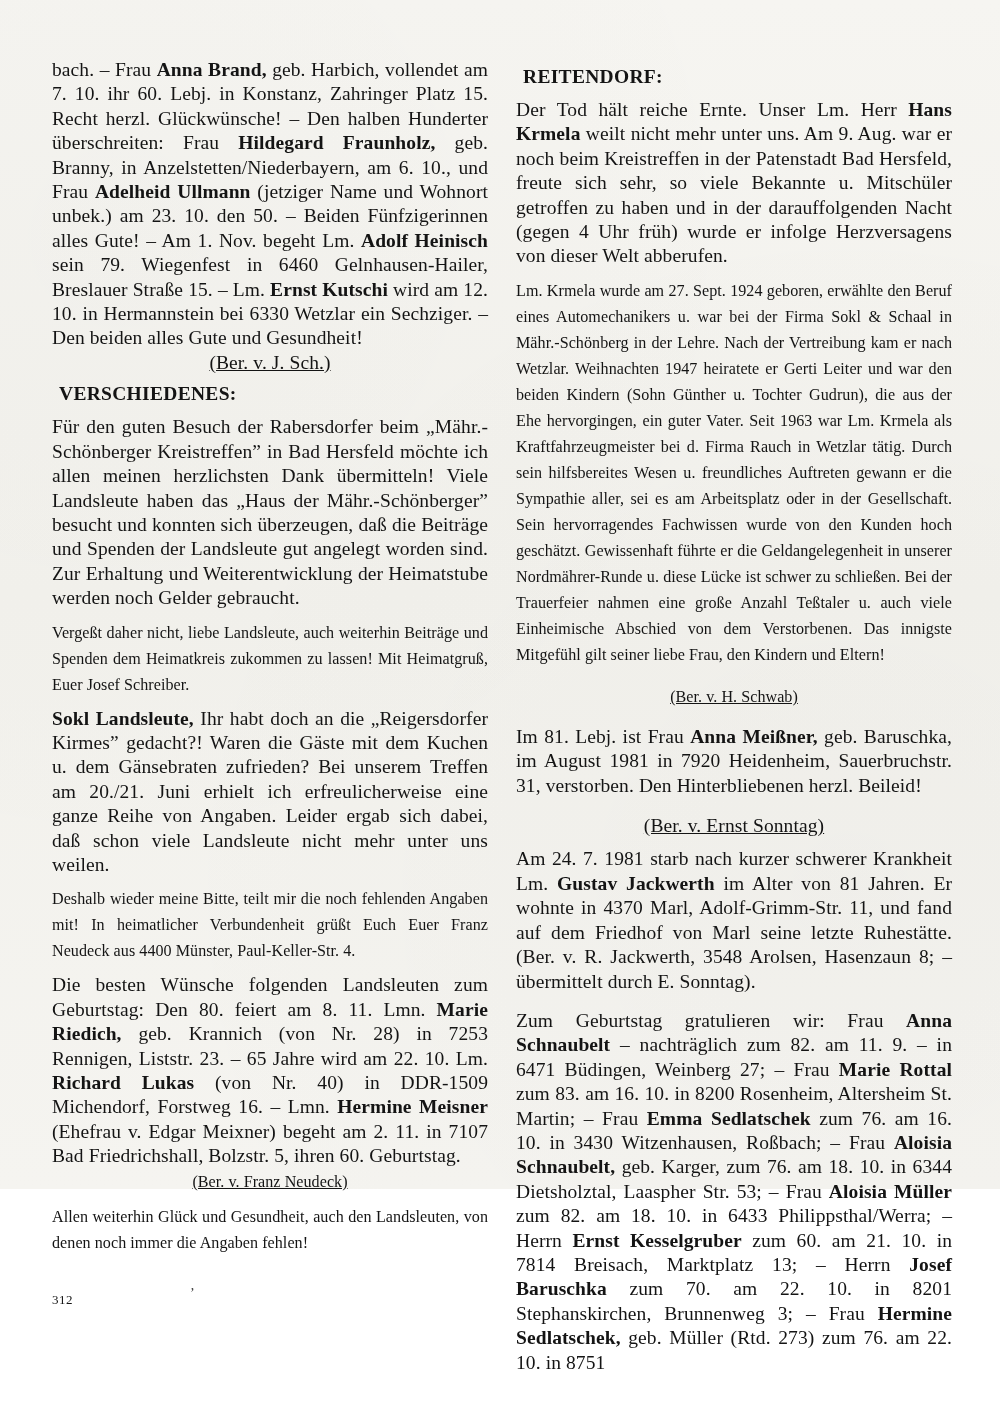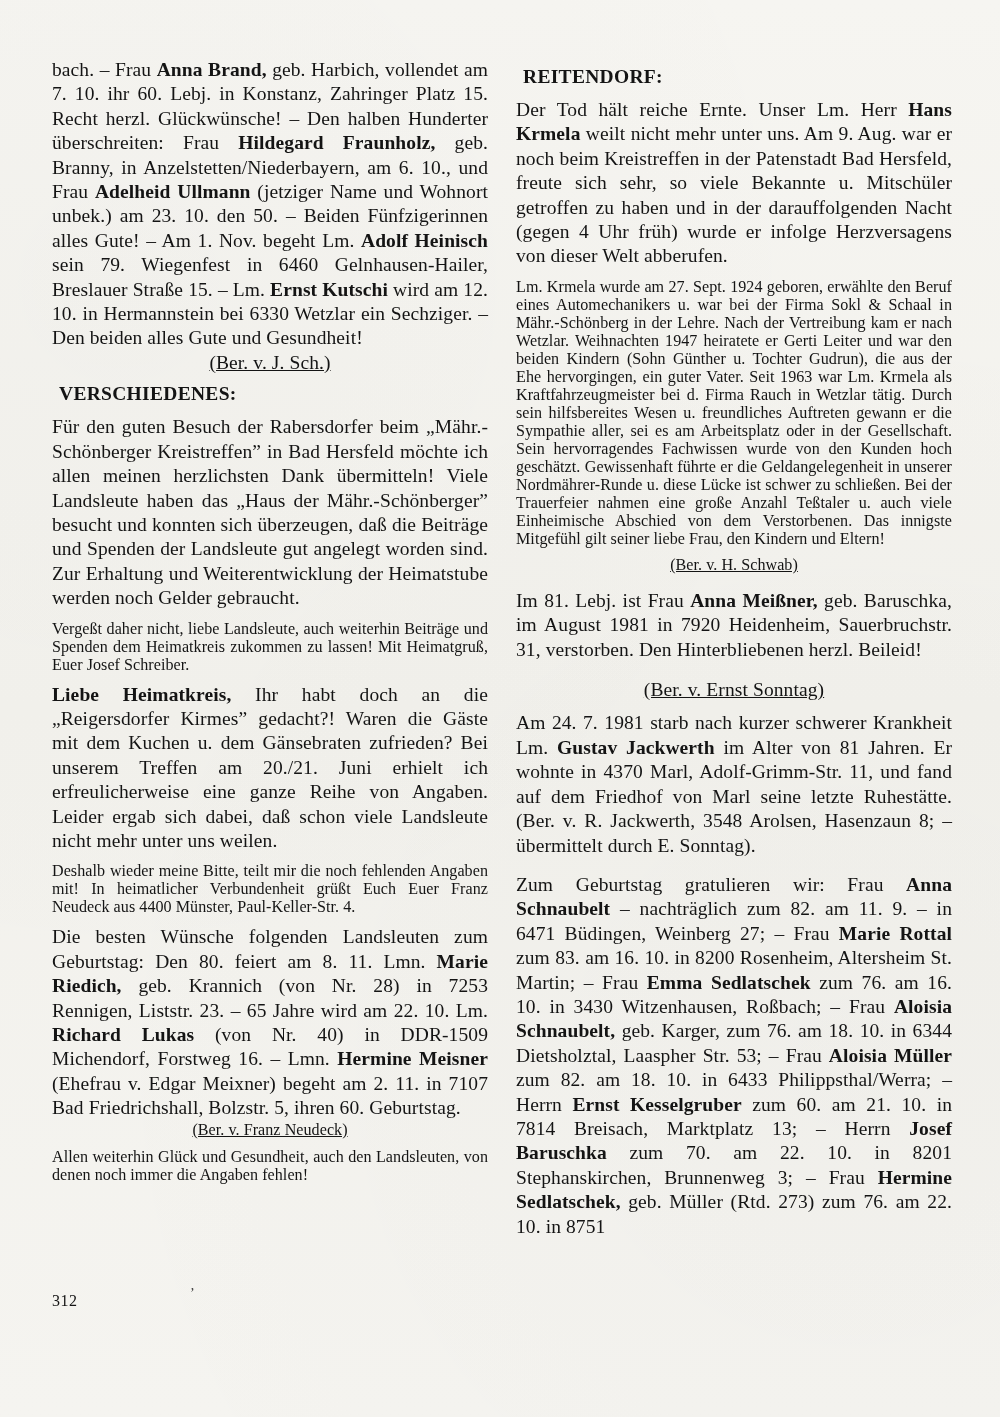--- a/index.html
+++ b/index.html
@@ -12,21 +12,21 @@
     height: 1417px;
     font-family: "Liberation Serif", serif;
     color: #141414;
     position: relative;
     overflow: hidden;
   }
   .page {
     position: absolute;
     left: 0; top: 0;
     width: 1000px;
-    height: 1417px;
+    height: 1189px;
     background: #f4f3ef;
   }
   .paper-noise {
     position: absolute;
     inset: 0;
     background:
       radial-gradient(circle at 12% 20%, rgba(0,0,0,0.012), rgba(0,0,0,0) 55%),
       radial-gradient(circle at 85% 75%, rgba(0,0,0,0.015), rgba(0,0,0,0) 60%),
       linear-gradient(180deg, #f6f5f1 0%, #f2f1ec 50%, #f5f4f0 100%);
     pointer-events: none;
@@ -48,21 +48,21 @@
   .big {
     font-size: 19.5px;
     line-height: 24.4px;
     text-align: justify;
     text-justify: inter-word;
     margin: 0 0 0 0;
     letter-spacing: 0.1px;
   }
   .small {
     font-size: 16.1px;
-    line-height: 18px;
+    line-height: 26px;
     text-align: justify;
     text-justify: inter-word;
     margin: 0;
     letter-spacing: 0.05px;
   }
   .gap-sm { margin-top: 9px; }
   .gap-md { margin-top: 15px; }
   .gap-lg { margin-top: 22px; }
   .heading {
     font-weight: bold;
@@ -70,21 +70,21 @@
     line-height: 24px;
     margin: 7px;
     letter-spacing: 0.3px;
   }
   b, .b { font-weight: bold; }
   .right { text-align: center; display: block; text-decoration: underline; }
   .pageno {
     position: absolute;
     left: 52px;
     top: 1292px;
-    font-size: 16px;
+    font-size: 13px;
     letter-spacing: 0.5px;
   }
   .tickmark {
     position: absolute;
     left: 190px;
     top: 1286px;
     font-size: 14px;
     color: #3a3a3a;
   }
   .nj { text-align: left; }
@@ -100,34 +100,34 @@
     <div class="col">
       <p class="big">bach. – Frau <b>Anna Brand,</b> geb. Harbich, vollendet am 7. 10. ihr 60. Lebj. in Konstanz, Zahringer Platz 15. Recht herzl. Glückwünsche! – Den halben Hunderter überschreiten: Frau <b>Hildegard Fraunholz,</b> geb. Branny, in Anzelstetten/Niederbayern, am 6. 10., und Frau <b>Adelheid Ullmann</b> (jetziger Name und Wohnort unbek.) am 23. 10. den 50. – Beiden Fünfzigerinnen alles Gute! – Am 1. Nov. begeht Lm. <b>Adolf Heinisch</b> sein 79. Wiegenfest in 6460 Gelnhausen-Hailer, Breslauer Straße 15. – Lm. <b>Ernst Kutschi</b> wird am 12. 10. in Hermannstein bei 6330 Wetzlar ein Sechziger. – Den beiden alles Gute und Gesundheit!</p>
       <p class="big nj" style="margin-top:0;">
           <span class="right">(Ber. v. J. Sch.)</span>
         </p>
 
       <p class="heading gap-lg">VERSCHIEDENES:</p>
       <p class="big gap-sm">Für den guten Besuch der Rabersdorfer beim „Mähr.-Schönberger Kreistreffen” in Bad Hersfeld möchte ich allen meinen herzlichsten Dank übermitteln! Viele Landsleute haben das „Haus der Mähr.-Schönberger” besucht und konnten sich überzeugen, daß die Beiträge und Spenden der Landsleute gut angelegt worden sind. Zur Erhaltung und Weiterentwicklung der Heimatstube werden noch Gelder gebraucht.</p>
       <p class="small gap-sm">Vergeßt daher nicht, liebe Landsleute, auch weiterhin Beiträge und Spenden dem Heimatkreis zukommen zu lassen! Mit Heimatgruß, Euer Josef Schreiber.</p>
 
-      <p class="big gap-sm"><b>Liebe Heimatkreis,</b> Ihr habt doch an die „Reigersdorfer Kirmes” gedacht?! Waren die Gäste mit dem Kuchen u. dem Gänsebraten zufrieden? Bei unserem Treffen am 20./21. Juni erhielt ich erfreulicherweise eine ganze Reihe von Angaben. Leider ergab sich dabei, daß schon viele Landsleute nicht mehr unter uns weilen.</p>
+      <p class="big gap-sm"><b>Sokl Landsleute,</b> Ihr habt doch an die „Reigersdorfer Kirmes” gedacht?! Waren die Gäste mit dem Kuchen u. dem Gänsebraten zufrieden? Bei unserem Treffen am 20./21. Juni erhielt ich erfreulicherweise eine ganze Reihe von Angaben. Leider ergab sich dabei, daß schon viele Landsleute nicht mehr unter uns weilen.</p>
       <p class="small gap-sm">Deshalb wieder meine Bitte, teilt mir die noch fehlenden Angaben mit! In heimatlicher Verbundenheit grüßt Euch Euer Franz Neudeck aus 4400 Münster, Paul-Keller-Str. 4.</p>
       <p class="big gap-sm">Die besten Wünsche folgenden Landsleuten zum Geburtstag: Den 80. feiert am 8. 11. Lmn. <b>Marie Riedich,</b> geb. Krannich (von Nr. 28) in 7253 Rennigen, Liststr. 23. – 65 Jahre wird am 22. 10. Lm. <b>Richard Lukas</b> (von Nr. 40) in DDR-1509 Michendorf, Forstweg 16. – Lmn. <b>Hermine Meisner</b> (Ehefrau v. Edgar Meixner) begeht am 2. 11. in 7107 Bad Friedrichshall, Bolzstr. 5, ihren 60. Geburtstag.</p>
       <p class="small" style="margin-top:0;">
           <span class="right">(Ber. v. Franz Neudeck)</span>
         </p>
       <p class="small gap-sm">Allen weiterhin Glück und Gesundheit, auch den Landsleuten, von denen noch immer die Angaben fehlen!</p>
     </div>
 
     <div class="col">
       <p class="heading">REITENDORF:</p>
       <p class="big gap-sm">Der Tod hält reiche Ernte. Unser Lm. Herr <b>Hans Krmela</b> weilt nicht mehr unter uns. Am 9. Aug. war er noch beim Kreistreffen in der Patenstadt Bad Hersfeld, freute sich sehr, so viele Bekannte u. Mitschüler getroffen zu haben und in der darauffolgenden Nacht (gegen 4 Uhr früh) wurde er infolge Herzversagens von dieser Welt abberufen.</p>
       <p class="small gap-sm">Lm. Krmela wurde am 27. Sept. 1924 geboren, erwählte den Beruf eines Automechanikers u. war bei der Firma Sokl &amp; Schaal in Mähr.-Schönberg in der Lehre. Nach der Vertreibung kam er nach Wetzlar. Weihnachten 1947 heiratete er Gerti Leiter und war den beiden Kindern (Sohn Günther u. Tochter Gudrun), die aus der Ehe hervorgingen, ein guter Vater. Seit 1963 war Lm. Krmela als Kraftfahrzeugmeister bei d. Firma Rauch in Wetzlar tätig. Durch sein hilfsbereites Wesen u. freundliches Auftreten gewann er die Sympathie aller, sei es am Arbeitsplatz oder in der Gesellschaft. Sein hervorragendes Fachwissen wurde von den Kunden hoch geschätzt. Gewissenhaft führte er die Geldangelegenheit in unserer Nordmährer-Runde u. diese Lücke ist schwer zu schließen. Bei der Trauerfeier nahmen eine große Anzahl Teßtaler u. auch viele Einheimische Abschied von dem Verstorbenen. Das innigste Mitgefühl gilt seiner liebe Frau, den Kindern und Eltern!</p>
-      <p class="small" style="margin-top:8px;">
+      <p class="small" style="margin-top:16px;">
           <span class="right">(Ber. v. H. Schwab)</span>
         </p>
 
       <p class="big gap-md">Im 81. Lebj. ist Frau <b>Anna Meißner,</b> geb. Baruschka, im August 1981 in 7920 Heidenheim, Sauerbruchstr. 31, verstorben. Den Hinterbliebenen herzl. Beileid!</p>
       <p class="big" style="margin-top:16px;">
           <span class="right">(Ber. v. Ernst Sonntag)</span>
         </p>
 
       <p class="big gap-sm">Am 24. 7. 1981 starb nach kurzer schwerer Krankheit Lm. <b>Gustav Jackwerth</b> im Alter von 81 Jahren. Er wohnte in 4370 Marl, Adolf-Grimm-Str. 11, und fand auf dem Friedhof von Marl seine letzte Ruhestätte. (Ber. v. R. Jackwerth, 3548 Arolsen, Hasenzaun 8; – übermittelt durch E. Sonntag).</p>
 

